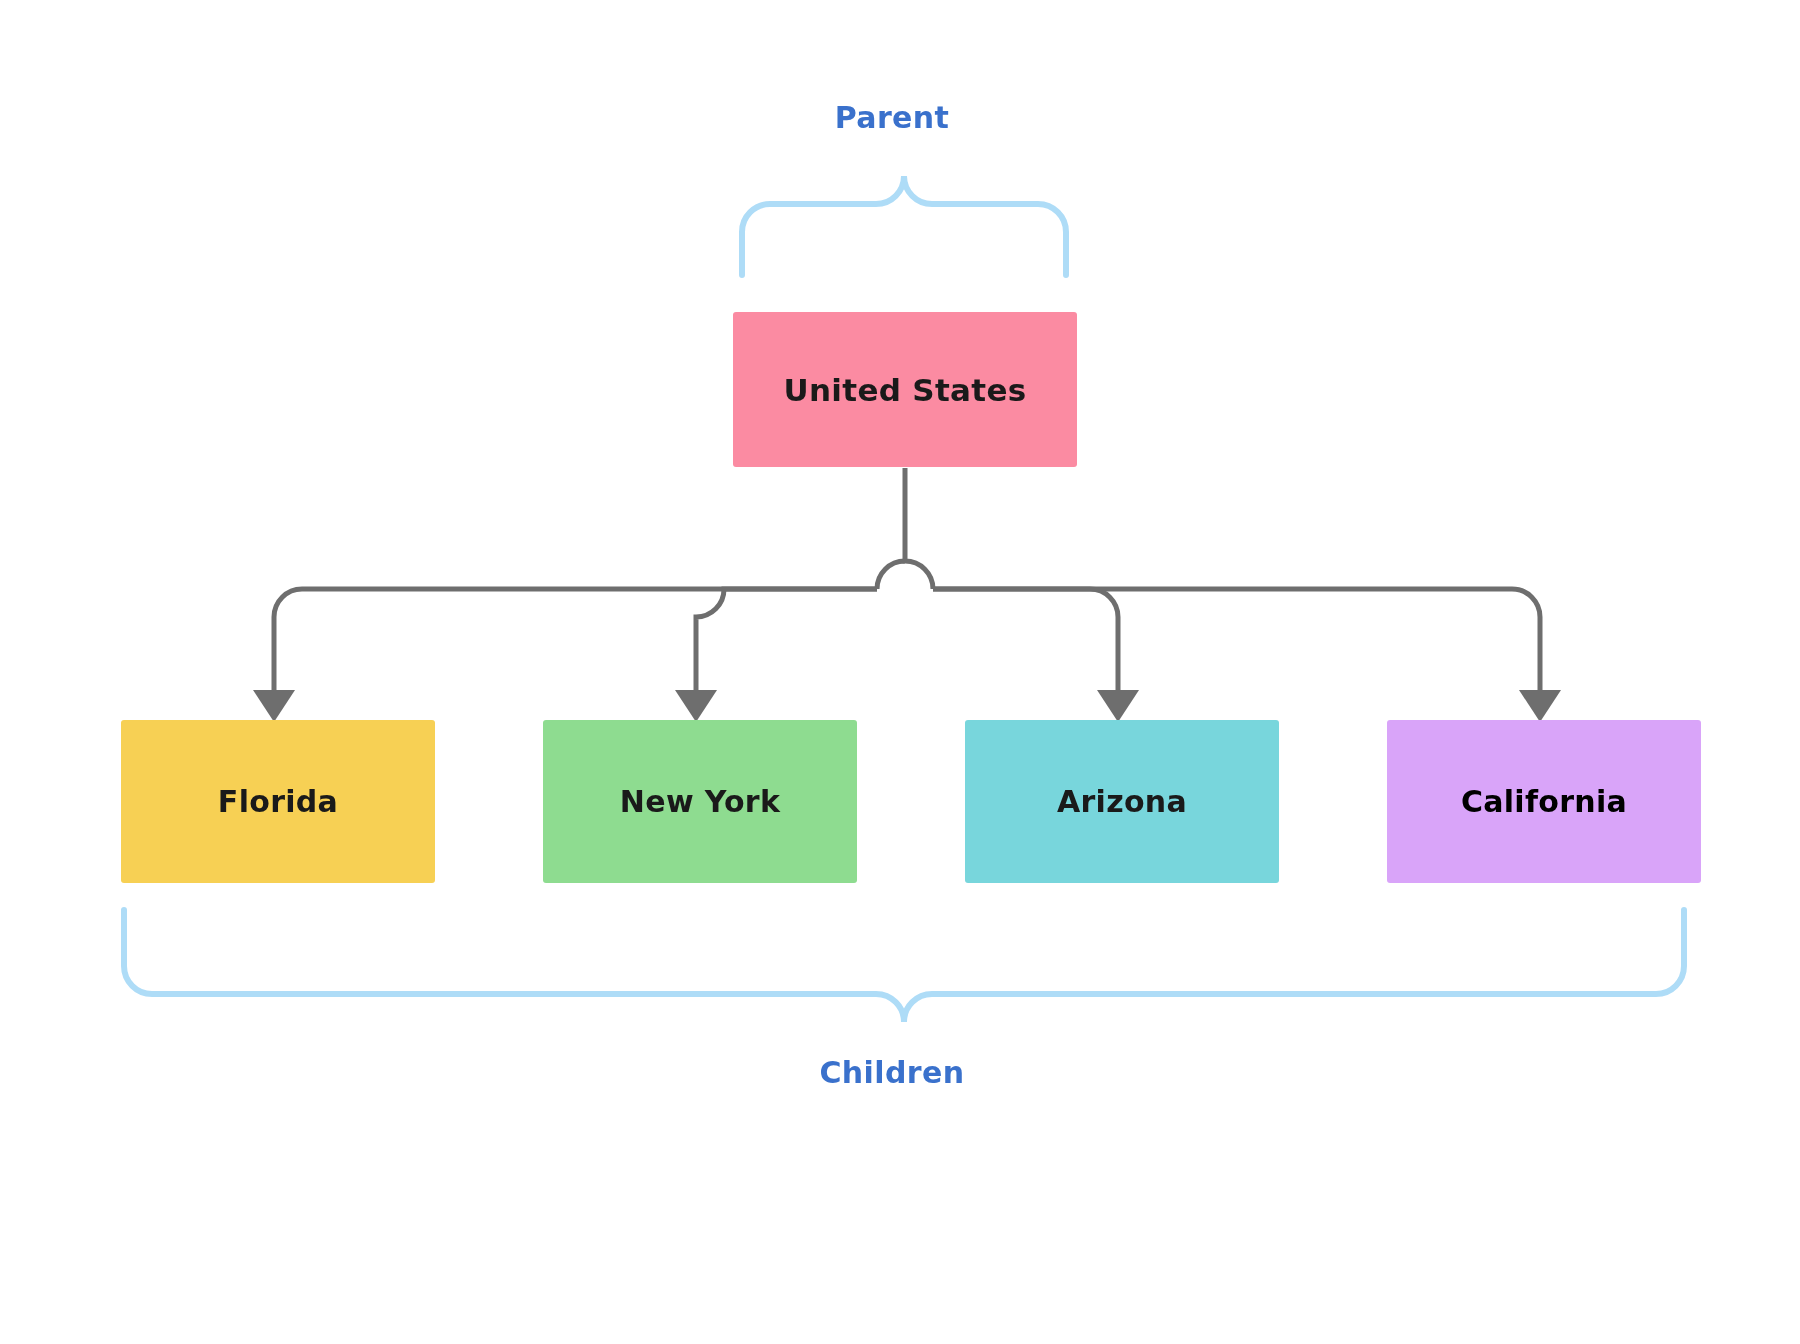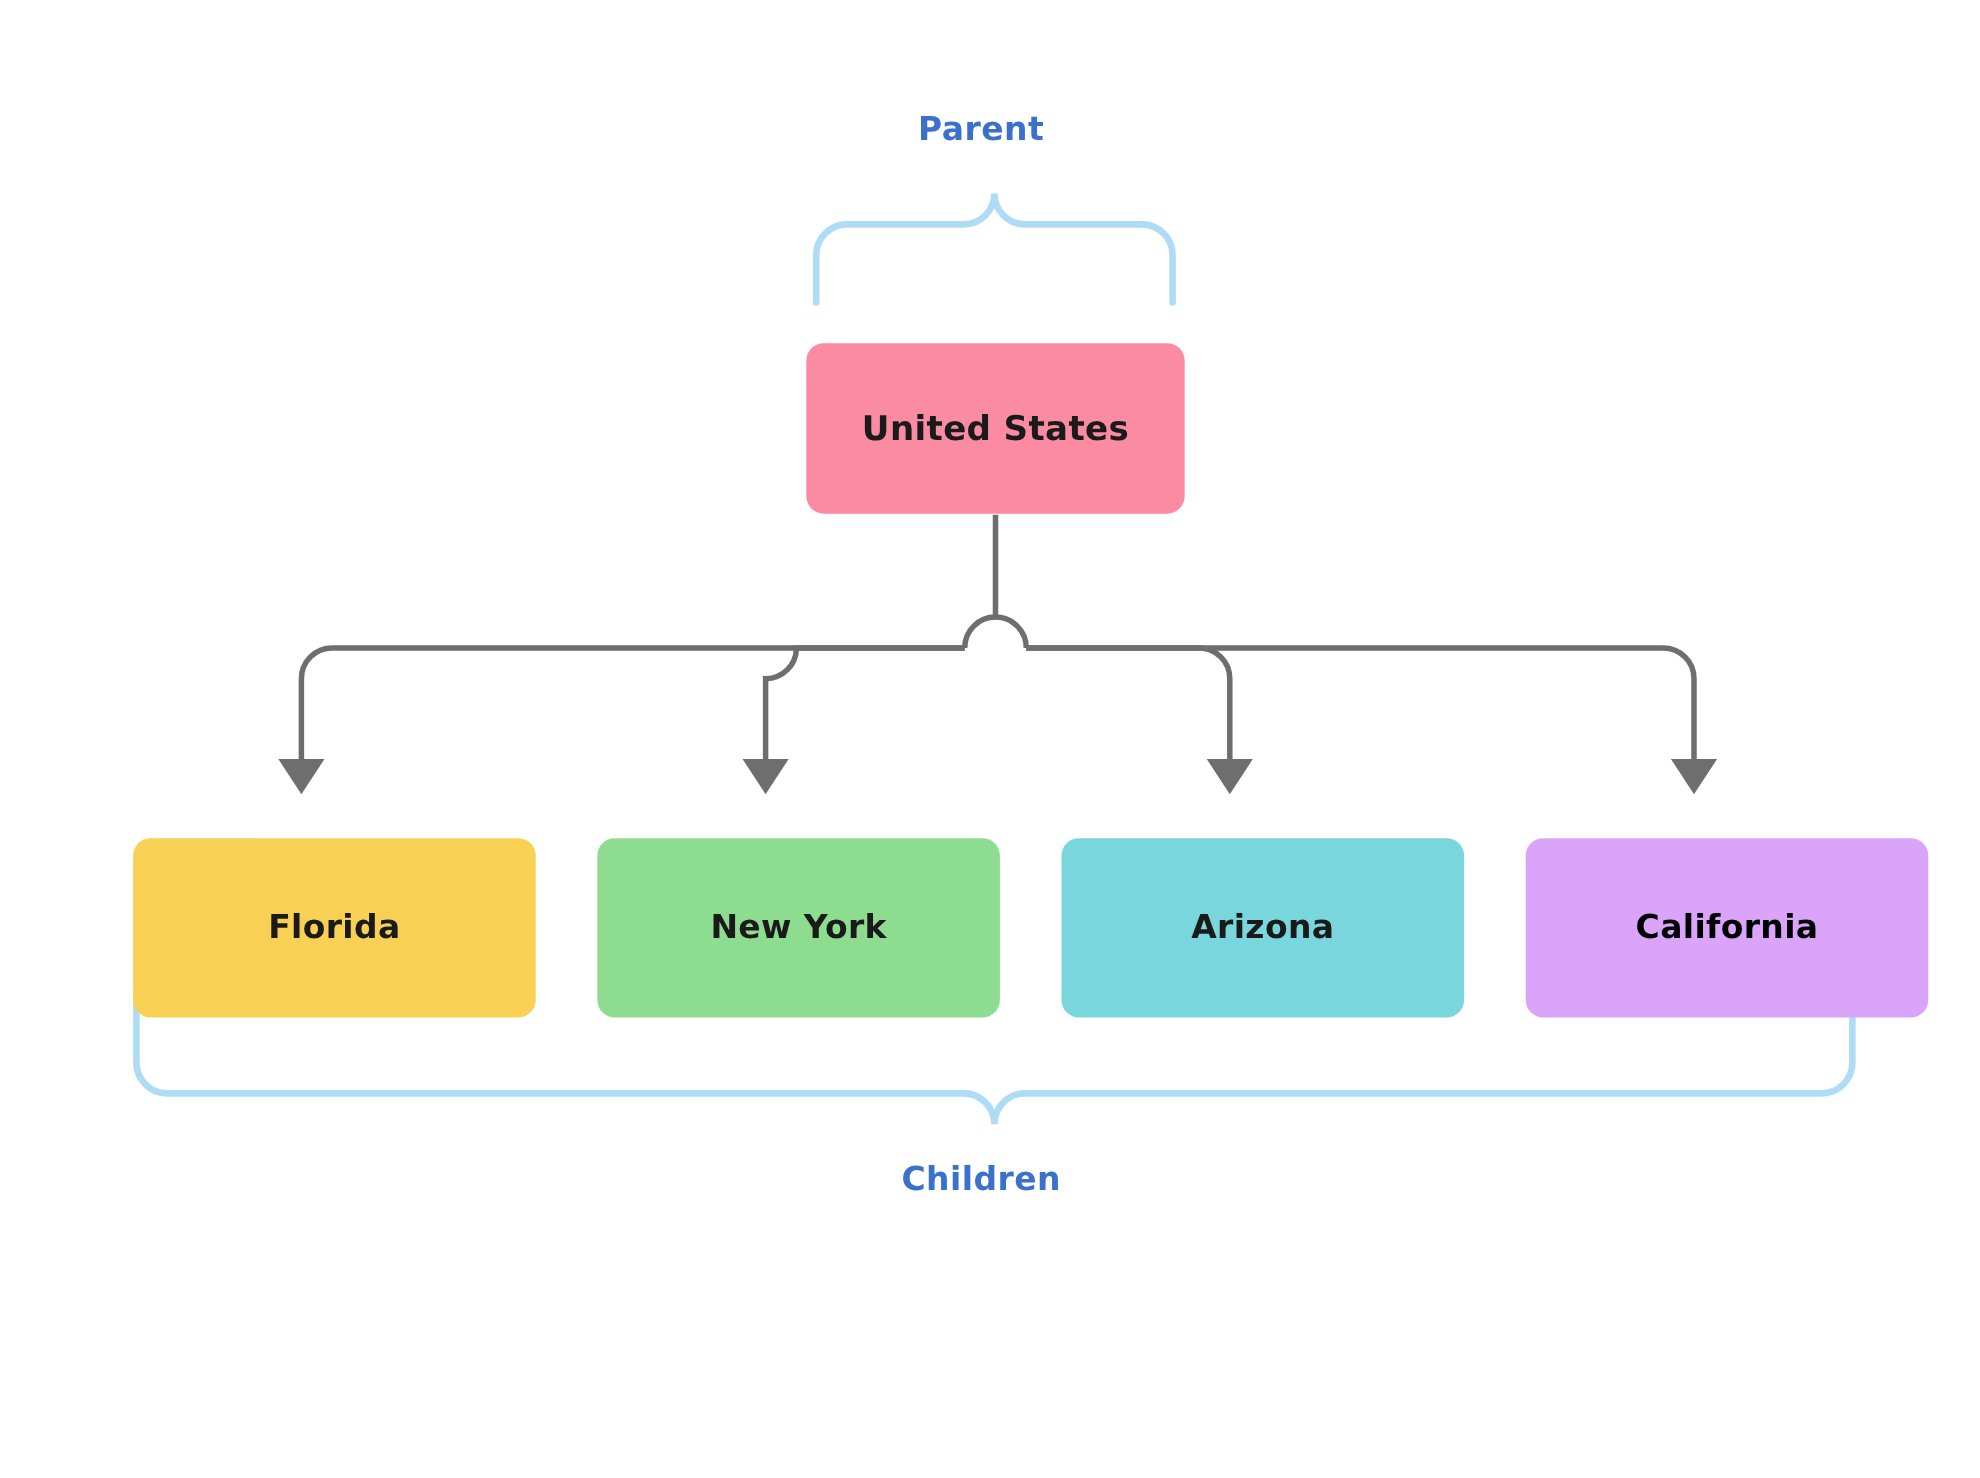--- a/index.html
+++ b/index.html
@@ -57,38 +57,38 @@
     width: 1800px;
     transform: translateX(-8px);
   }
 
   
   .node {
     position: absolute;
     display: flex;
     align-items: center;
     justify-content: center;
-    border-radius: 16px;
+    border-radius: 3px;
     color: #1a1a1a;
     font-weight: bold;
     font-size: 30px;
     letter-spacing: 0.3px;
     white-space: nowrap;
     font-family: "DejaVu Sans", "Liberation Sans", sans-serif;
   }
   .node-parent {
     left: 733px;
     top: 312px;
     width: 344px;
     height: 155px;
     font-size: 31px;
   }
   .node-child {
-    top: 762px;
-    width: 366px;
+    top: 720px;
+    width: 314px;
     height: 163px;
   }
   #child-0 { left: 121px; }
   #child-1 { left: 543px; }
   #child-2 { left: 965px; }
   #child-3 { left: 1387px; }
 
   
   #footer {
     position: absolute;

